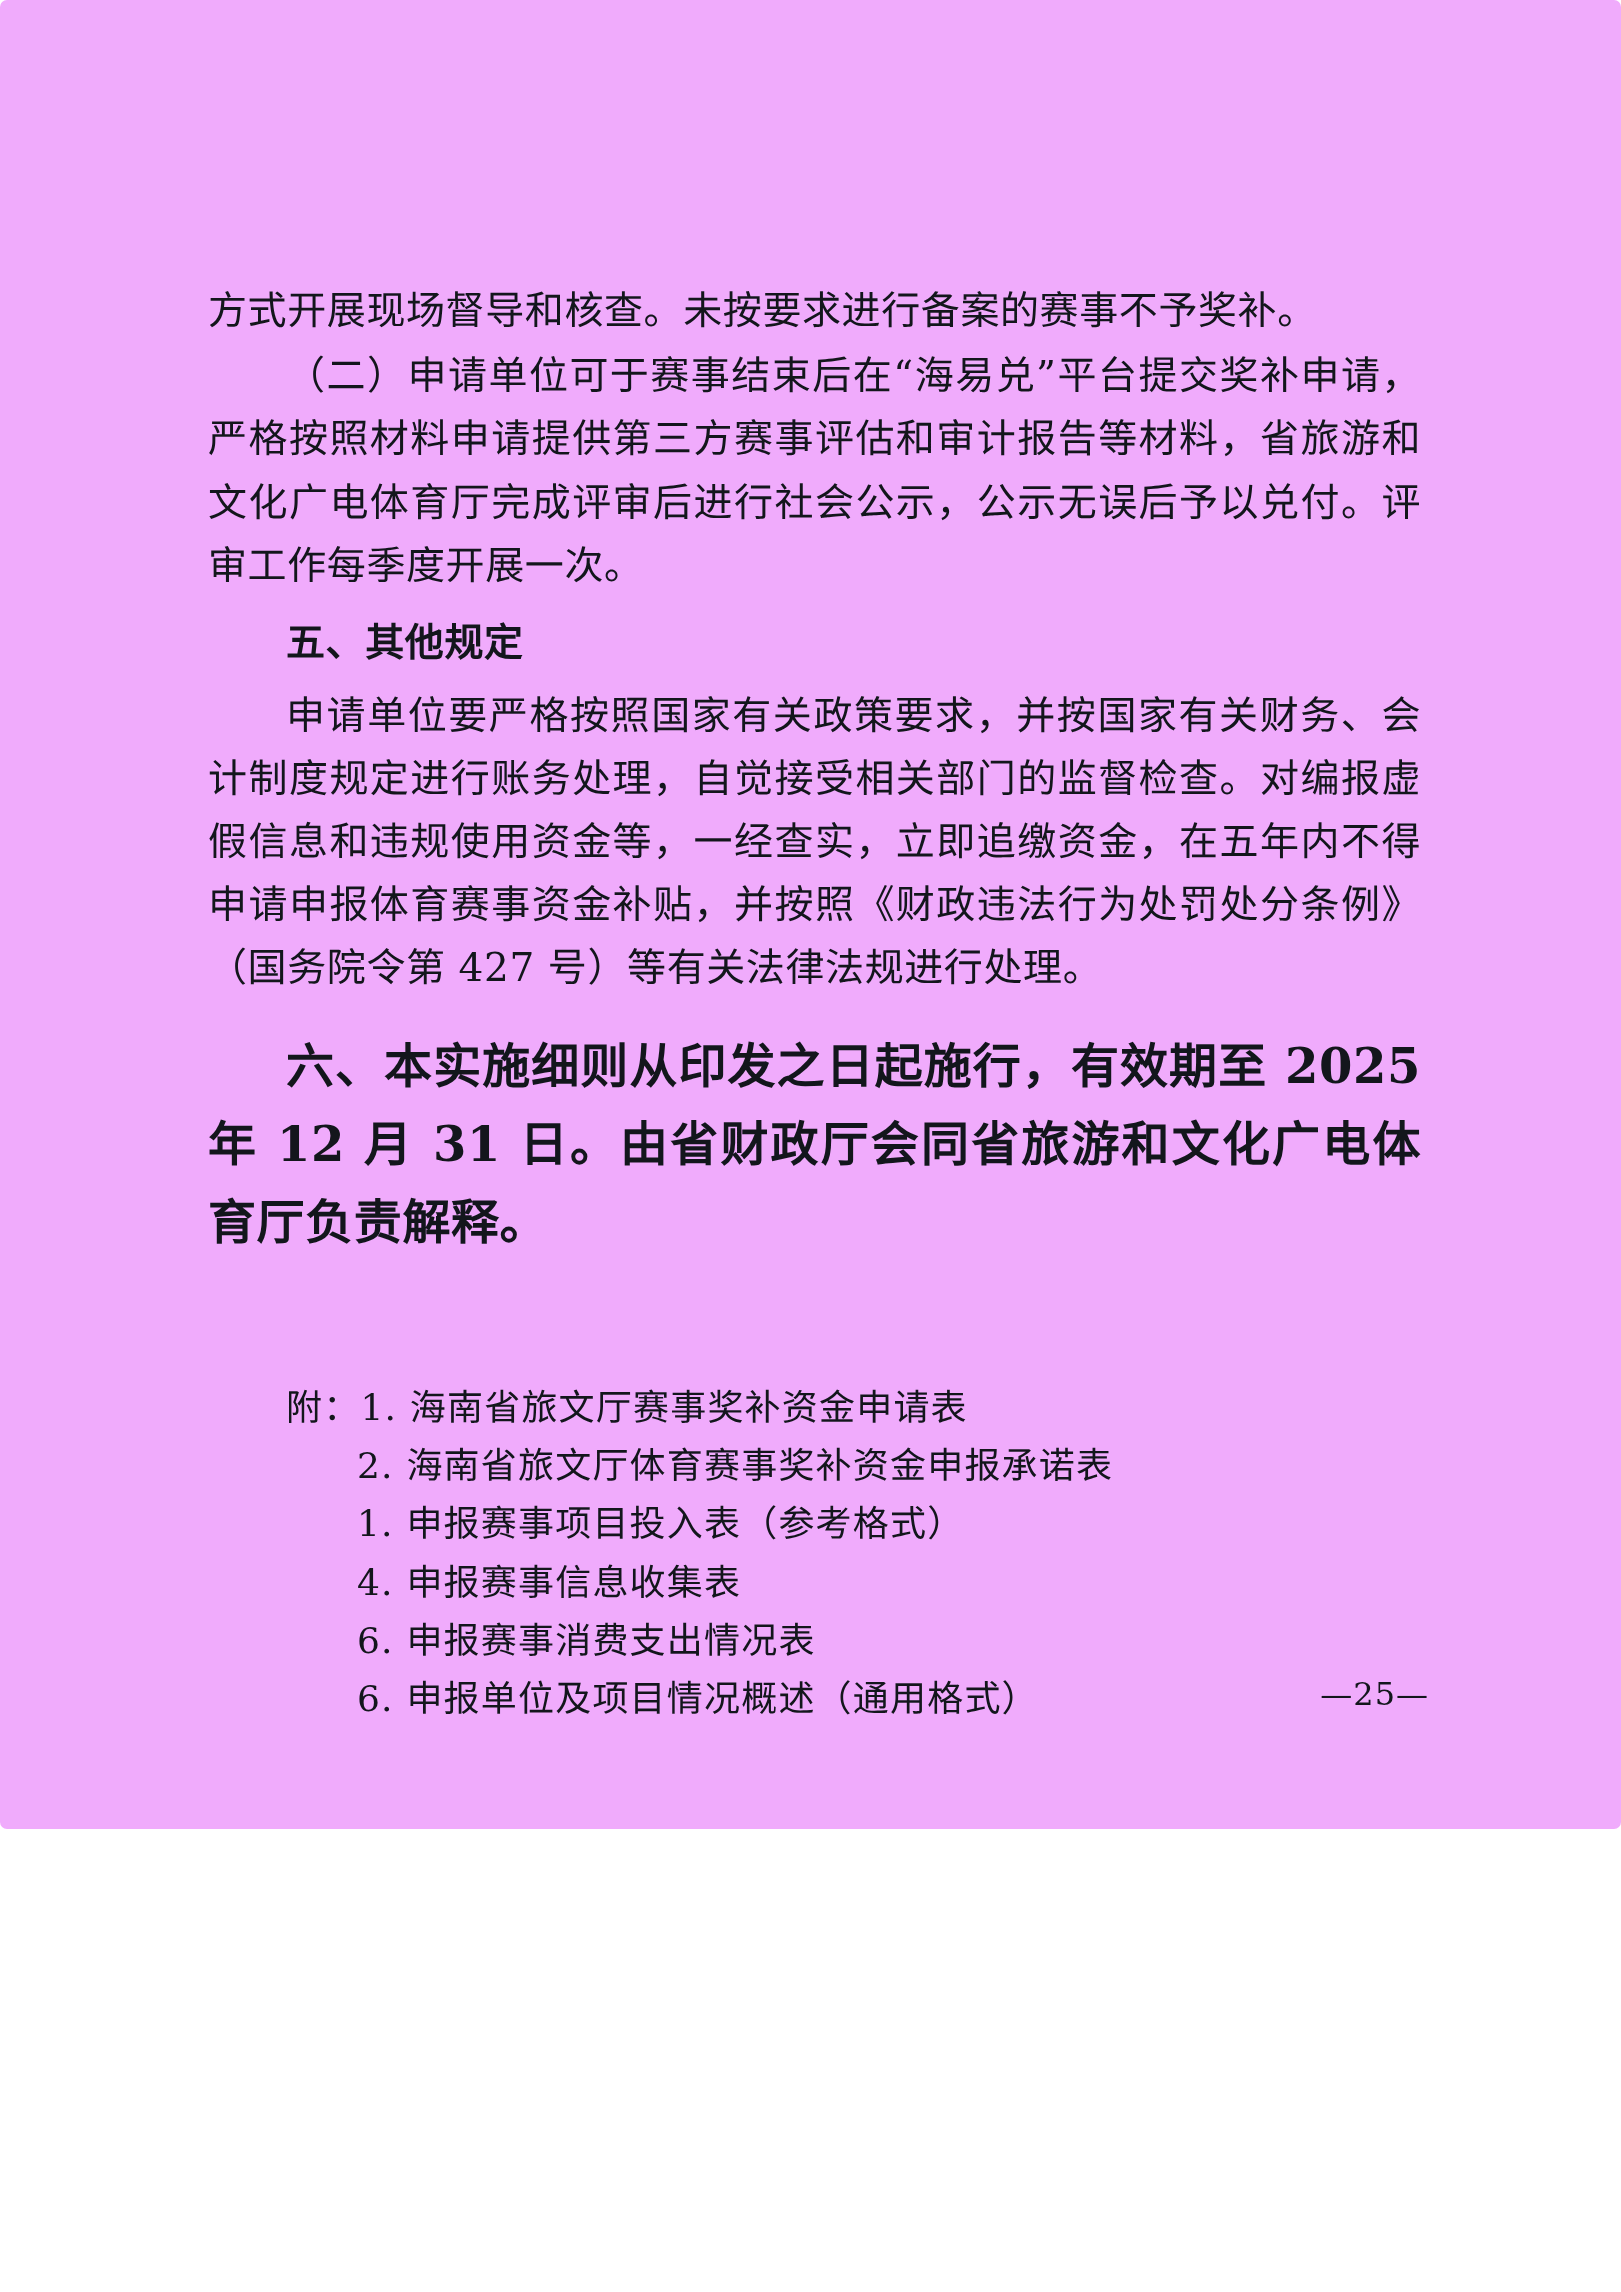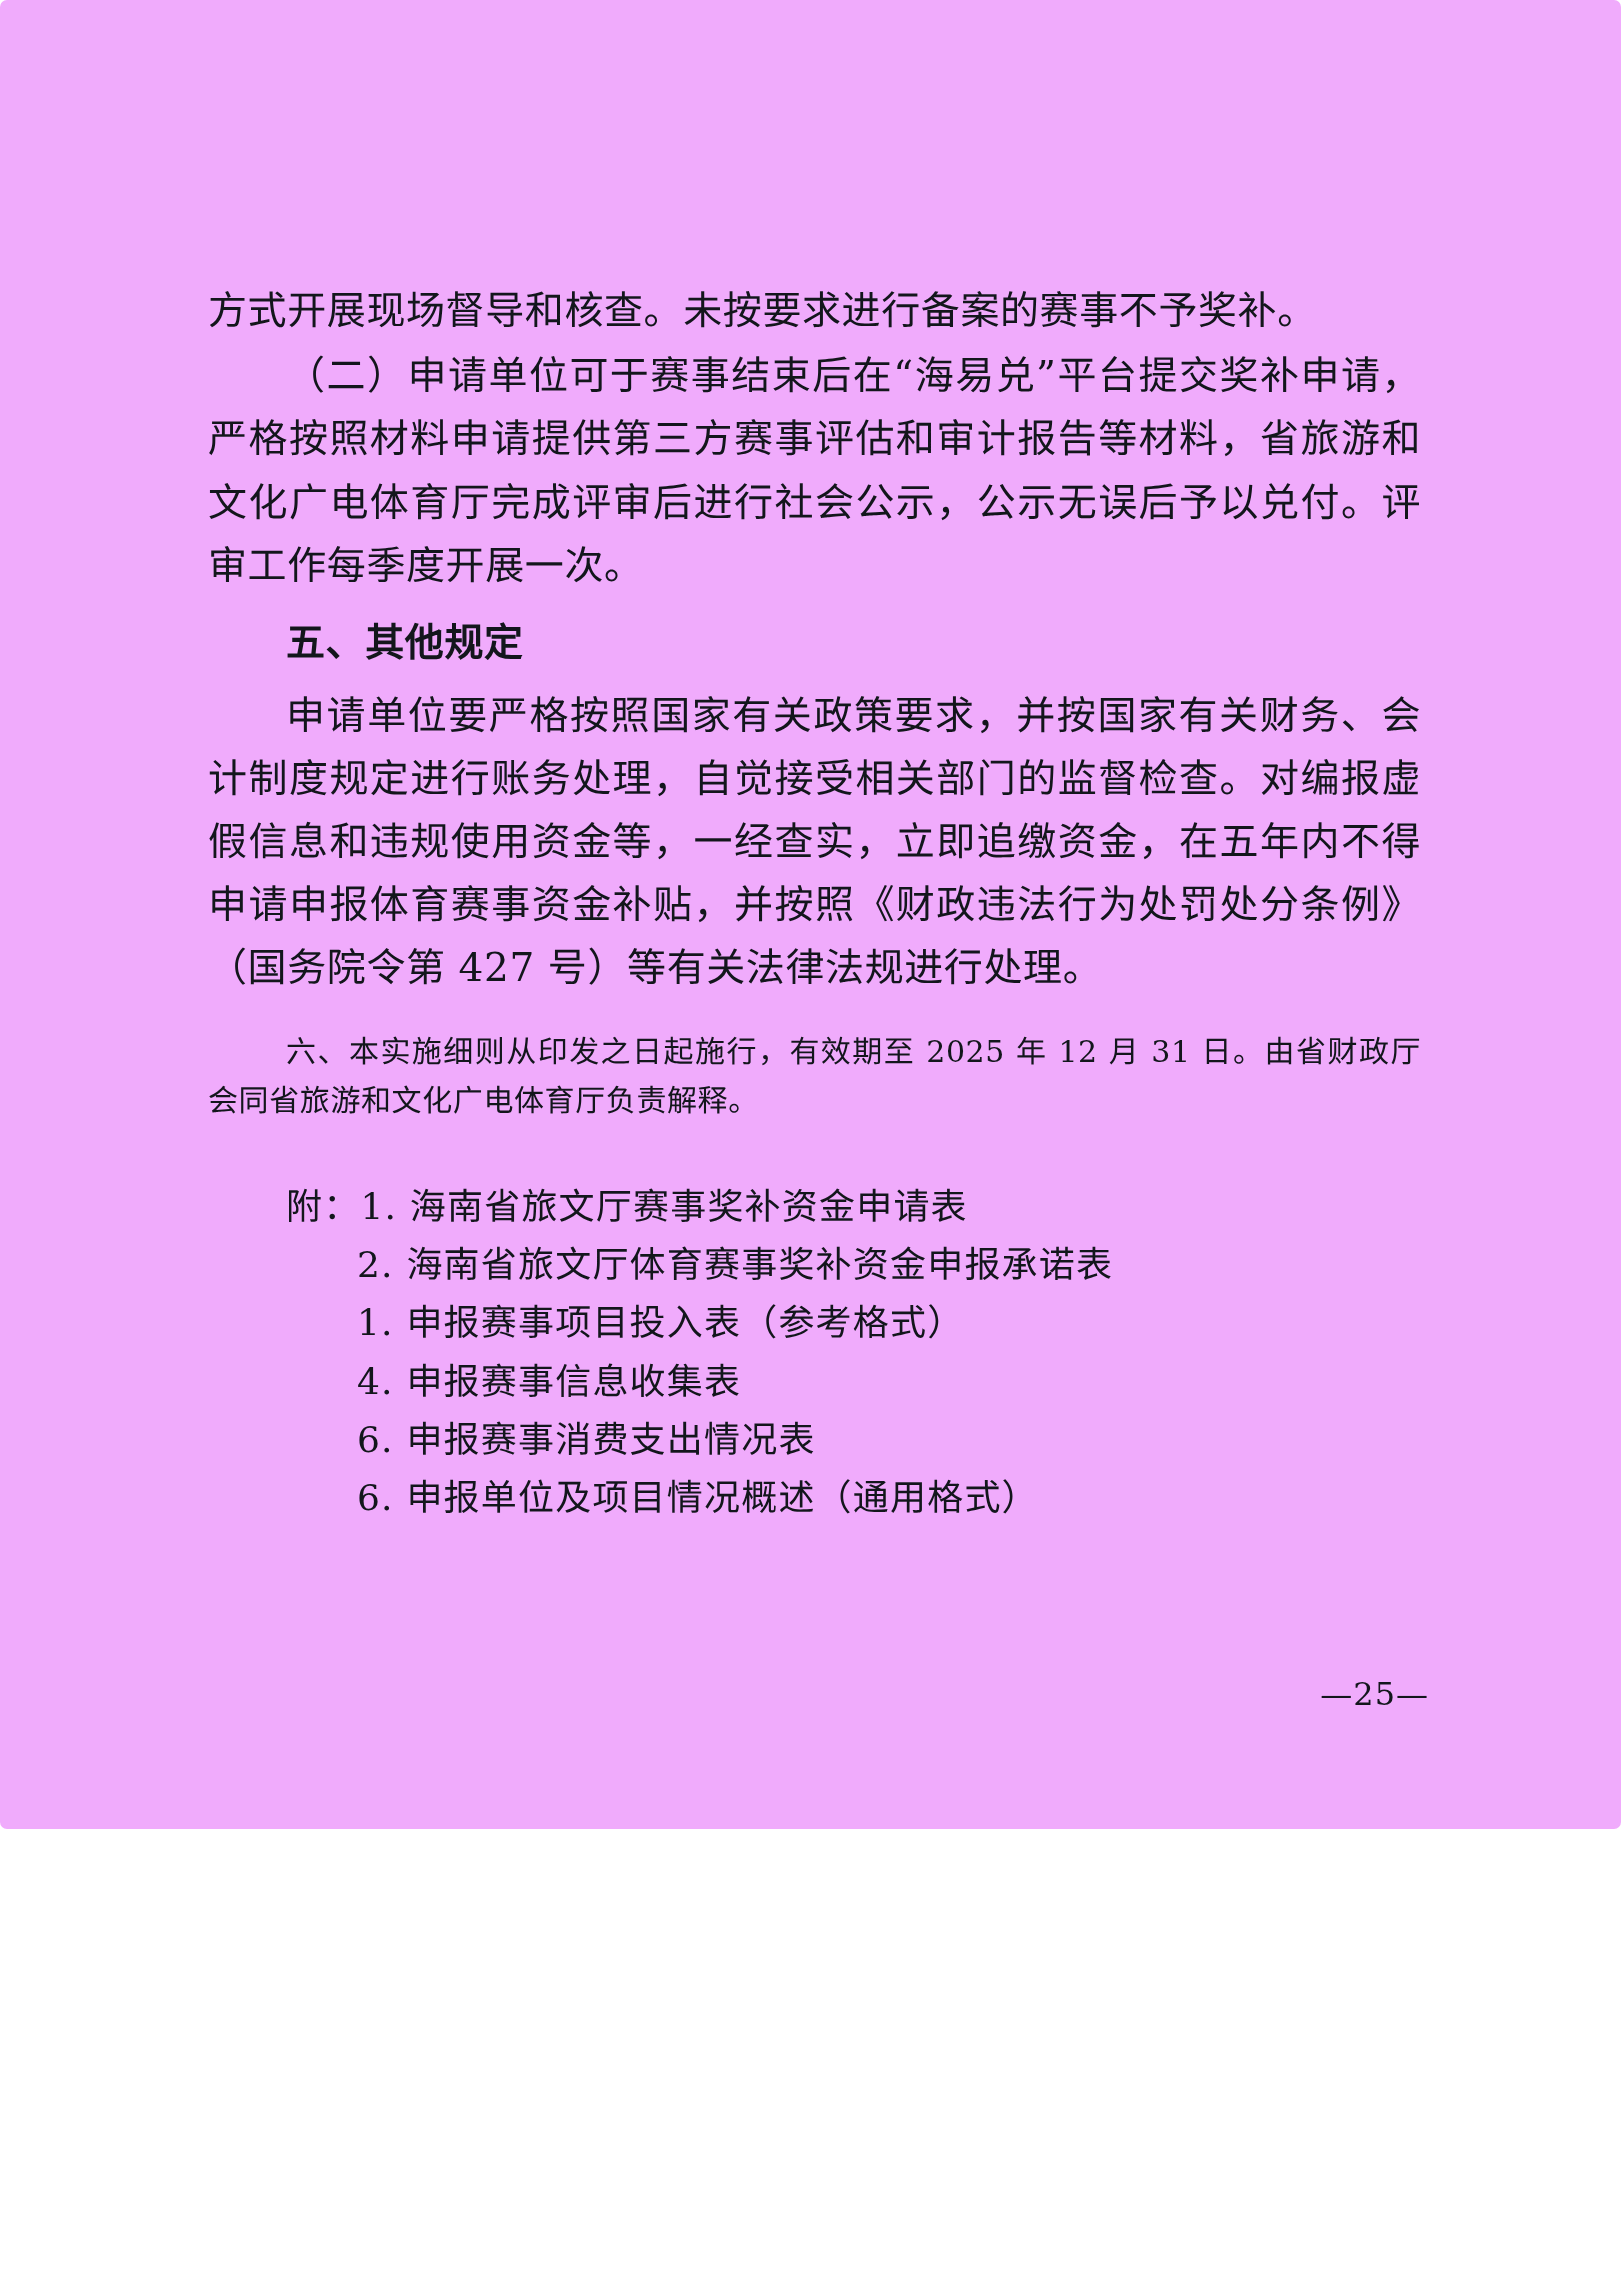--- a/index.html
+++ b/index.html
@@ -38,31 +38,31 @@
   }
   .heading {
     font-size: 39px;
     line-height: 1.62;
     letter-spacing: 0.6px;
     margin: 13.7px 0 9.8px 0;
     text-indent: 78px;
     font-weight: 700;
   }
   .heading-block {
-    font-size: 30px;
+    font-size: 48px;
     line-height: 1.62;
     letter-spacing: 0.6px;
     margin: 29px 0 5.9px 0;
     text-indent: 78px;
-    font-weight: 400;
+    font-weight: 700;
     text-align: justify;
     text-justify: inter-ideograph;
   }
   .attach {
-    margin-top: 52px;
+    margin-top: 117px;
   }
   .attach-first {
     font-size: 36px;
     line-height: 1.62;
     letter-spacing: 1.2px;
     text-indent: 78px;
     margin: 0;
   }
   .attach-item {
     font-size: 36px;

